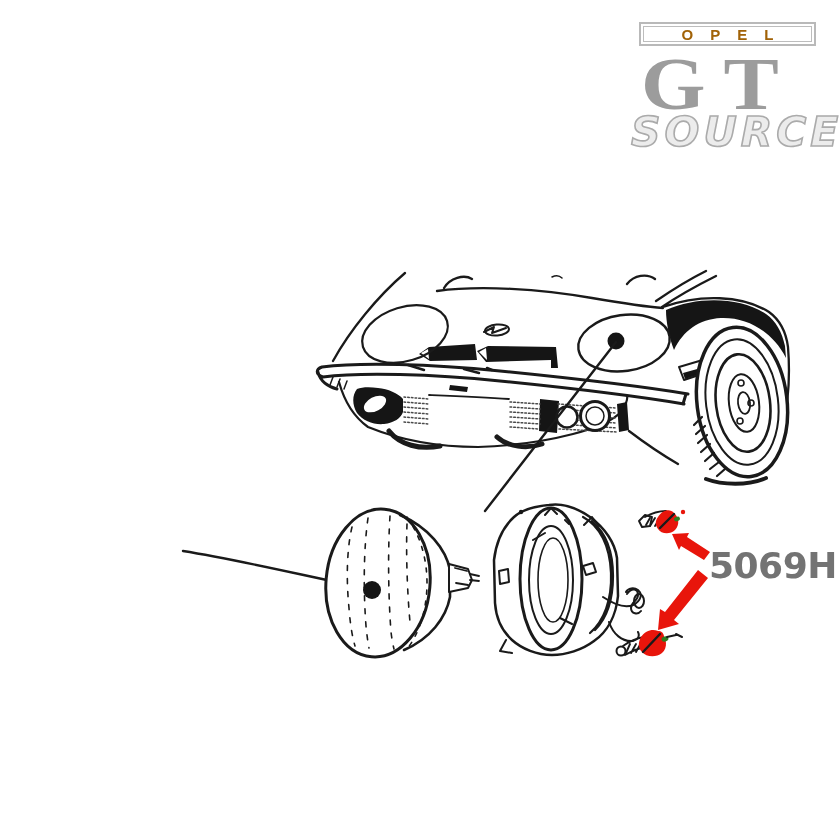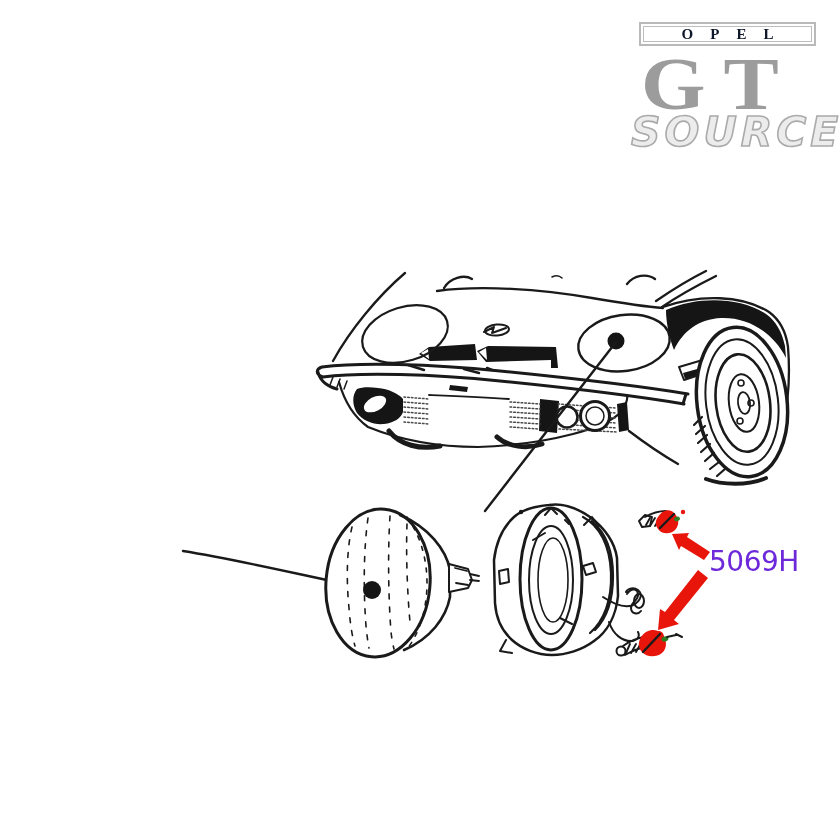--- a/index.html
+++ b/index.html
@@ -4,34 +4,34 @@
 <style>
   html,body{margin:0;padding:0;background:#ffffff;}
   .stage{position:relative;width:840px;height:840px;background:#ffffff;overflow:hidden;
          font-family:"Liberation Sans",sans-serif;}
   svg{position:absolute;left:0;top:0;}
   
   .opel-box{position:absolute;left:639px;top:22px;width:177px;height:24px;
             border:2px solid #b9b9b9;box-sizing:border-box;padding:2px;background:#fff;}
   .opel-inner{width:100%;height:100%;border:1px solid #bdbdbd;box-sizing:border-box;
               display:flex;align-items:center;justify-content:center;}
-  .opel-inner span{font-family:Liberation Serif, serif;font-weight:bold;font-size:15px;
-                   letter-spacing:17px;margin-right:-17px;color:#0f172a;line-height:1;}
+  .opel-inner span{font-family:Liberation Sans, sans-serif;font-weight:bold;font-size:15px;
+                   letter-spacing:17px;margin-right:-17px;color:#a16207;line-height:1;}
   .gt{position:absolute;left:641px;top:47px;font-family:"Liberation Serif",serif;
       font-weight:bold;font-size:74px;line-height:1;letter-spacing:16px;color:#9c9c9c;
       transform:scaleX(1.12);transform-origin:left top;}
   .source{position:absolute;left:631px;top:112px;font-family:"DejaVu Sans",sans-serif;
           font-style:italic;font-weight:bold;font-size:41px;line-height:1;letter-spacing:4px;
           color:#ececec;-webkit-text-stroke:1.6px #ababab;}
   
   .bulb-label{position:absolute;left:64px;top:537px;font-family:"Liberation Serif",serif;
               font-size:25px;line-height:30px;color:#0e0e0e;white-space:nowrap;}
   .bulb-label b{font-weight:bold;}
   .hw-label{position:absolute;left:709px;top:548px;font-family:"DejaVu Sans",sans-serif;
-            font-weight:normal;font-size:28px;line-height:1;letter-spacing:-0.5px;color:#6d28d9;}
+            font-weight:bold;font-size:36px;line-height:1;letter-spacing:-0.5px;color:#737373;}
 </style>
 </head>
 <body>
 
 <div class="stage">
 
   <div class="opel-box">
     <div class="opel-inner">
       <span>OPEL</span>
     </div>

